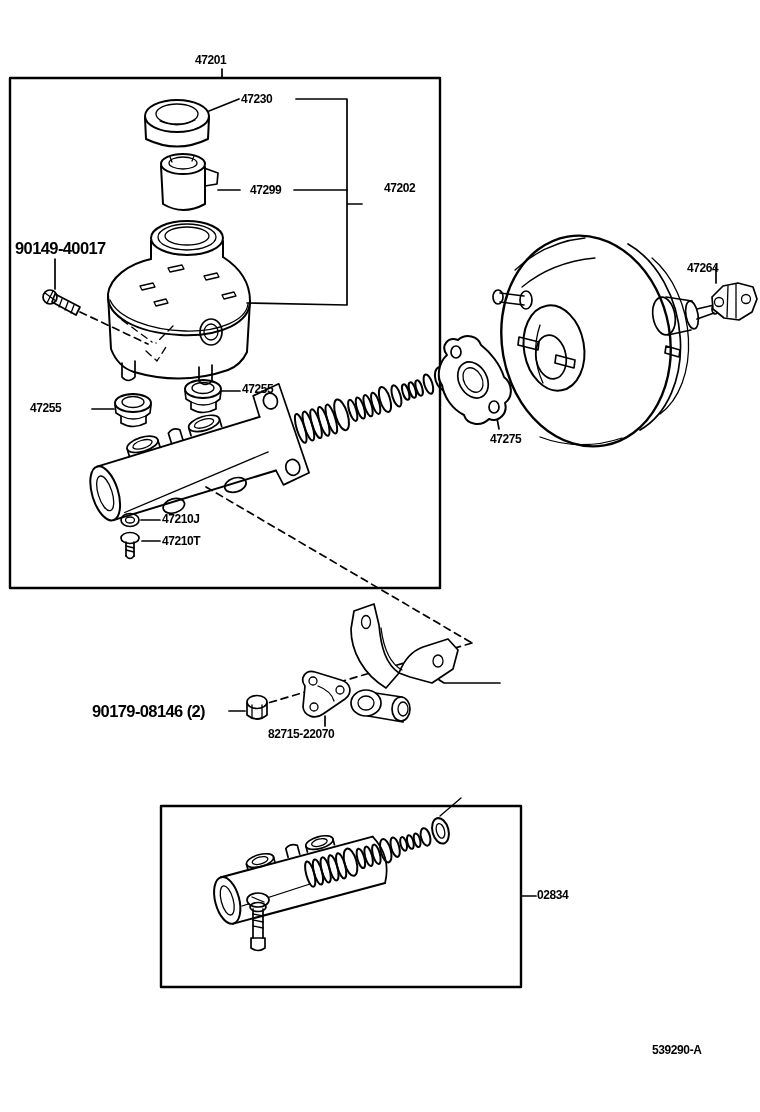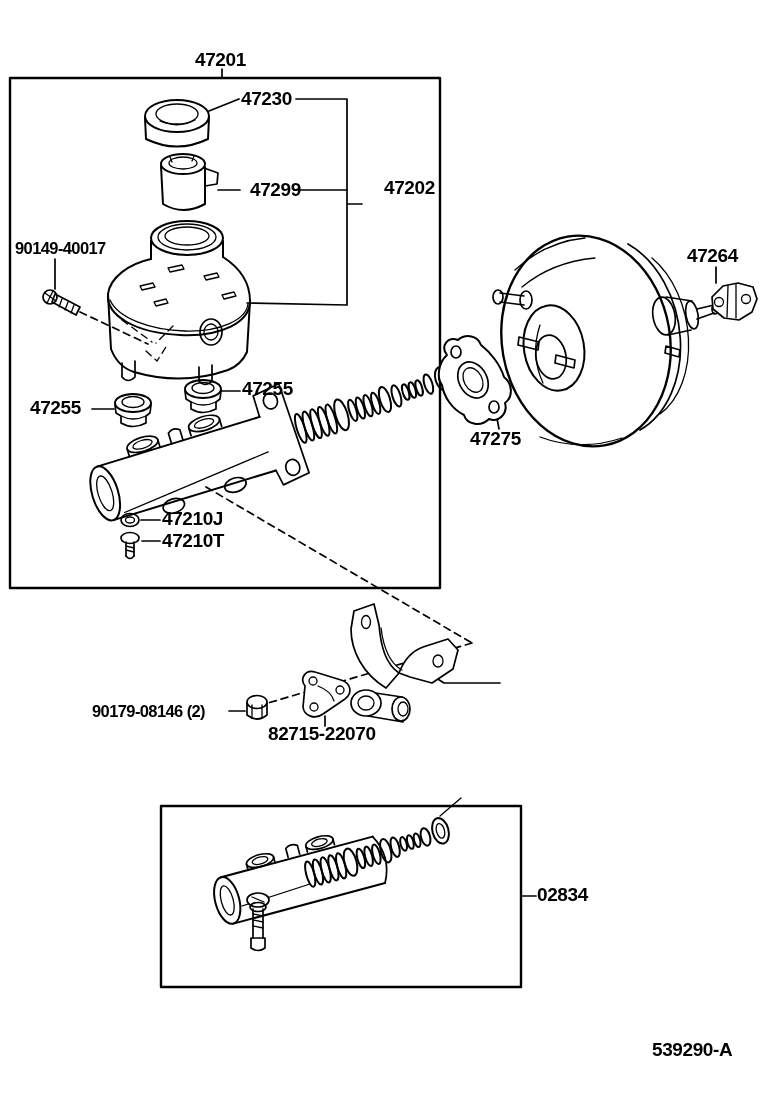--- a/index.html
+++ b/index.html
@@ -7,21 +7,21 @@
          font-family:"Liberation Sans",sans-serif;color:#000;}
   #art{position:absolute;left:0;top:0;}
   
   #art path,#art ellipse,#art circle,#art rect{fill:none;stroke:#000;stroke-width:2;
        stroke-linecap:round;stroke-linejoin:round;}
   #art .t{stroke-width:1.3;}   
   #art .m{stroke-width:1.7;}   
   #art .b{stroke-width:2.4;}   
   #art .d{stroke-dasharray:7 5;}
   #art .w{fill:#fff;}
-  .c{position:absolute;font-weight:bold;font-size:19px;letter-spacing:-0.4px;
+  .c{position:absolute;font-weight:bold;font-size:12px;letter-spacing:-0.4px;
      white-space:nowrap;line-height:20px;}
   .c.sm{font-size:16.5px;letter-spacing:-0.6px;text-align:center;}
   .note{position:absolute;font-weight:bold;font-size:15.5px;line-height:15.5px;
         letter-spacing:-0.3px;white-space:nowrap;}
 </style>
 </head>
 <body>
 
 <div id="stage">
 
@@ -274,22 +274,22 @@
 
   <div class="c" style="left:195px;top:50px;">47201</div>
   <div class="c" style="left:241px;top:89px;">47230</div>
   <div class="c" style="left:242px;top:180px;margin-left:8px;">47299</div>
   <div class="c" style="left:364px;top:178px;margin-left:20px;">47202</div>
   <div class="c sm" style="left:15px;top:238px;">90149-40017</div>
   <div class="c" style="left:242px;top:379px;">47255</div>
   <div class="c" style="left:30px;top:398px;">47255</div>
   <div class="c" style="left:162px;top:509px;">47210J</div>
   <div class="c" style="left:162px;top:531px;">47210T</div>
-  <div class="c" style="left:470px;top:429px;">47275</div>
-  <div class="c" style="left:687px;top:246px;">47264</div>
+  <div class="c" style="left:490px;top:429px;">47275</div>
+  <div class="c" style="left:687px;top:258px;">47264</div>
   <div class="c sm" style="left:92px;top:701px;">90179-08146 (2)</div>
   <div class="c" style="left:268px;top:724px;">82715-22070</div>
   <div class="c" style="left:537px;top:885px;">02834</div>
 
 
   <div class="c" style="left:652px;top:1040px;">539290-A</div>
 
 </div>
 
 </body></html>

